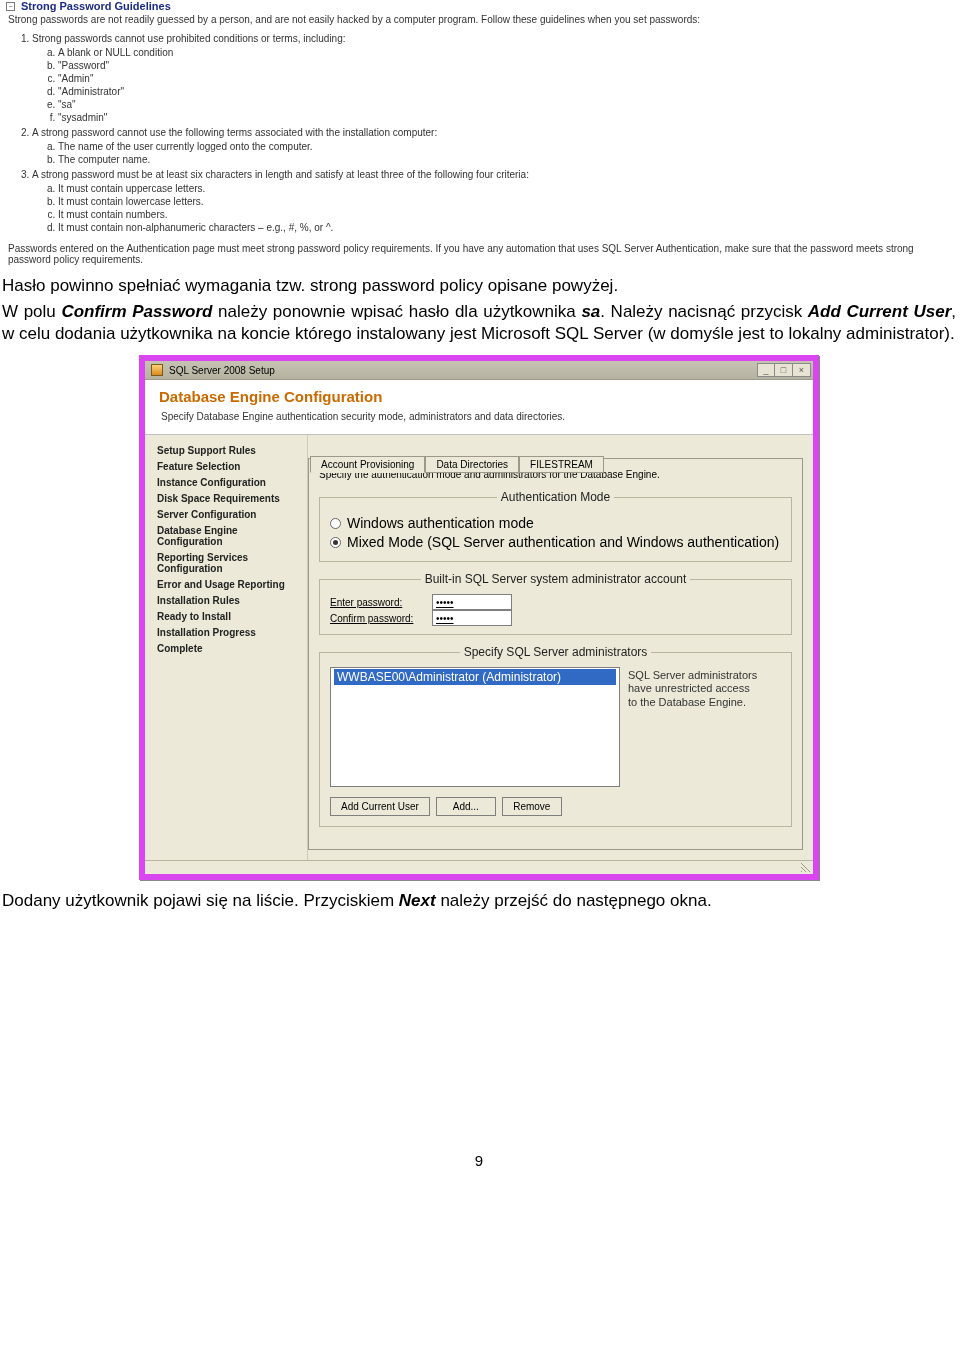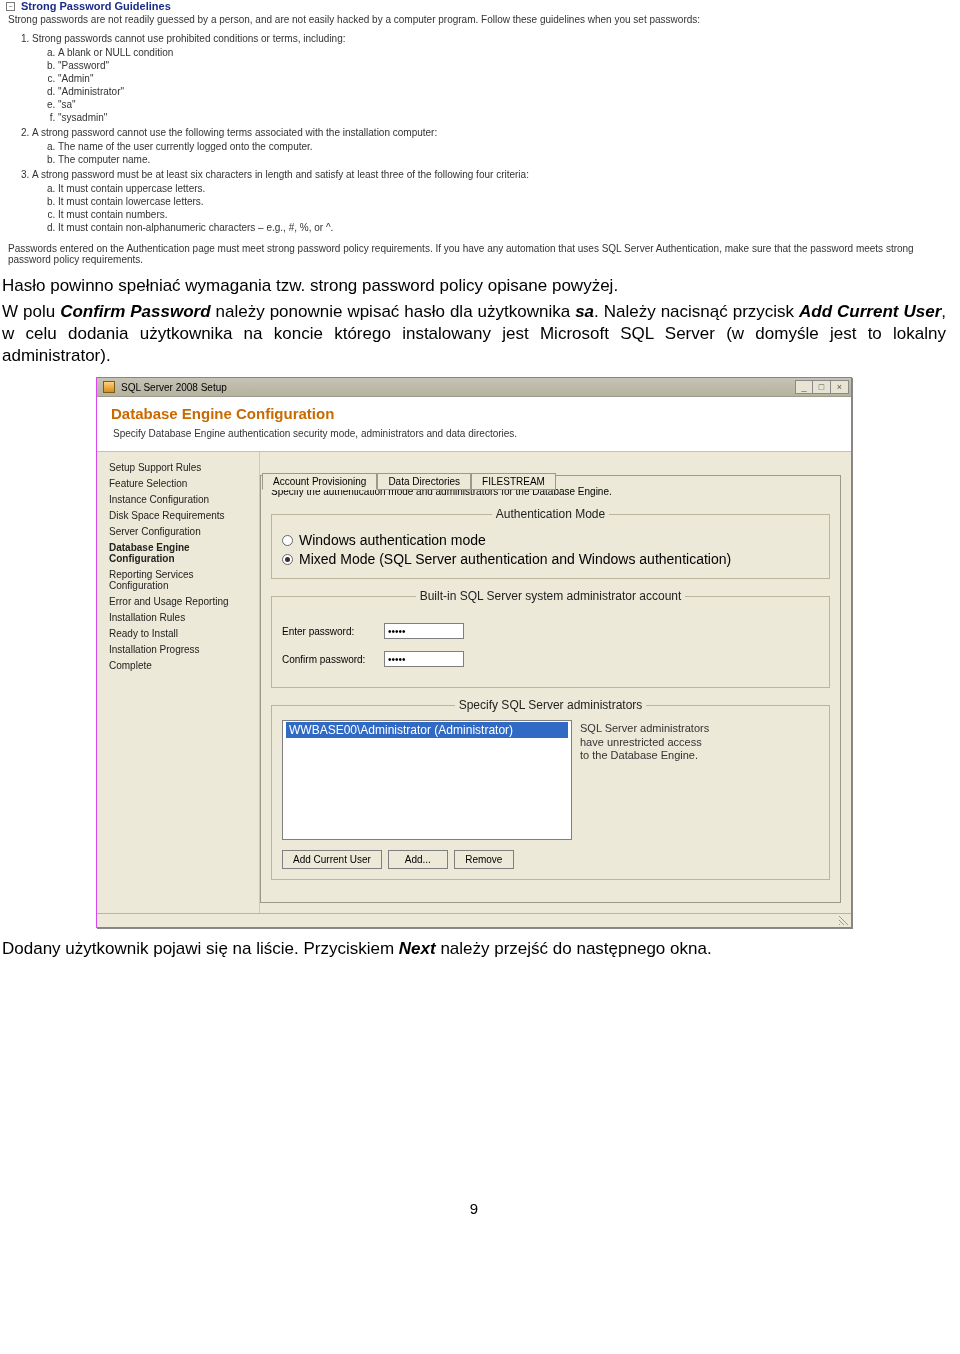--- a/index.html
+++ b/index.html
@@ -5,21 +5,21 @@
   * { box-sizing: border-box; }
   body {
     margin: 0;
     padding: 0;
     font-family: Arial, sans-serif;
     background: #fff;
     width: 960px;
     font-size: 12px;
     color: #000;
   }
-  .page { padding: 0 12px 0 0; }
+  .page { padding: 0 2px 0 0; }
 
   
   .help-block { font-size: 10px; color: #333; padding: 0 10px 6px 6px; }
   .help-header { display: flex; align-items: center; gap: 6px; margin-bottom: 2px; }
   .collapse-ico {
     width: 9px; height: 9px; border: 1px solid #7a7a7a; display: flex;
     align-items: center; justify-content: center; font-size: 7px; line-height: 1;
     color: #555; background: #fff;
   }
   .help-title { font-weight: bold; color: #1a2a88; font-size: 11px; }
@@ -30,21 +30,21 @@
   ol.inner > li { margin: 2px 0; }
   .help-outro { color: #333; margin: 10px 0 0 2px; }
 
   
   .doc-text { font-size: 17px; line-height: 1.3; padding: 4px 2px 0 2px; text-align: justify; }
   .doc-text .bold { font-weight: bold; font-style: italic; }
 
   
   .wizard-wrap { display:flex; justify-content:center; margin: 10px 0 6px 0; }
   .wizard {
-    width: 756px; background: #0c4a6e; border: 1px solid #d946ef;
+    width: 680px; background: #0c4a6e; border: 6px solid #d946ef;
     box-shadow: 1px 1px 0 #888; font-size: 10px;
   }
   .titlebar {
     display:flex; align-items:center; justify-content:space-between;
     background: linear-gradient(#c6c3b5,#b5b29f); padding: 2px 2px 2px 6px;
     font-size: 10px; border-bottom: 1px solid #9c9a8c;
   }
   .tb-left { display:flex; align-items:center; gap:6px; }
   .tb-ico { width:12px; height:12px; background: linear-gradient(#ffd27a,#d88b1f); border:1px solid #7a5b18; }
   .tb-controls { display:flex; gap:0; }
@@ -60,21 +60,21 @@
     background:#fff; border-bottom:1px solid #c0c0c0;
     padding: 8px 14px 12px 14px;
   }
   .wh-title { color:#c96a00; font-size:15px; font-weight:bold; font-family: "Tahoma", sans-serif; }
   .wh-sub { font-size:10px; color:#333; margin: 6px 0 0 2px; }
 
   .wizard-body { display:flex; background:#ece9d8; position:relative; }
   .sidebar {
     width: 162px; padding: 10px 8px 10px 12px; font-size:10px; color:#222;
   }
-  .sidebar .step { margin: 0 0 5px 0; }
+  .sidebar .step { margin: 0 0 5px 0; font-weight: bold; }
   .sidebar .active { font-weight: bold; }
   .main-panel {
     flex:1; background:#ece9d8; padding: 6px 10px 10px 0;
     border-left: 1px solid #cfcab5;
   }
   .tabs { display:flex; margin: 0 0 0 2px; }
   .tab {
     padding: 2px 10px; border:1px solid #9c998a; font-size:10px; background:#ece9d8;
     position:relative; top:15px; margin-right:0;
   }
@@ -86,21 +86,21 @@
 
   fieldset.group {
     border:1px solid #b9b59f; padding: 8px 10px 8px 10px; margin: 0 0 10px 0;
     font-size:10px;
   }
   fieldset.group legend { padding: 0 4px; font-size:12px; color:#222;text-align:center; }
   .radio-row { display:flex; align-items:center; gap:6px; margin:3px 0; font-size:14px; }
   .radio { width:11px; height:11px; border-radius:50%; border:1px solid #666; background:#fff; display:flex; align-items:center; justify-content:center; }
   .radio.checked::after { content:''; display:block; width:5px; height:5px; border-radius:50%; background:#333; }
 
-  .fld-row { display:flex; align-items:center; gap:10px; margin: 12px 0; font-size:10px; }
+  .fld-row { display:flex; align-items:center; gap:10px; margin: 0 0; font-size:10px;text-decoration:underline; }
   .fld-row label { width: 92px; }
   .fld-row input.text, .list-box {
     border:1px solid #7f7f7f; background:#fff; padding: 1px 3px; font-size:10px;
     font-family: Arial, sans-serif; height:16px;
   }
   .fld-row input.text { width: 80px; }
 
   .list-row { display:flex; gap:8px; }
   .list-box {
     height: 120px; width: 290px; overflow:hidden;

